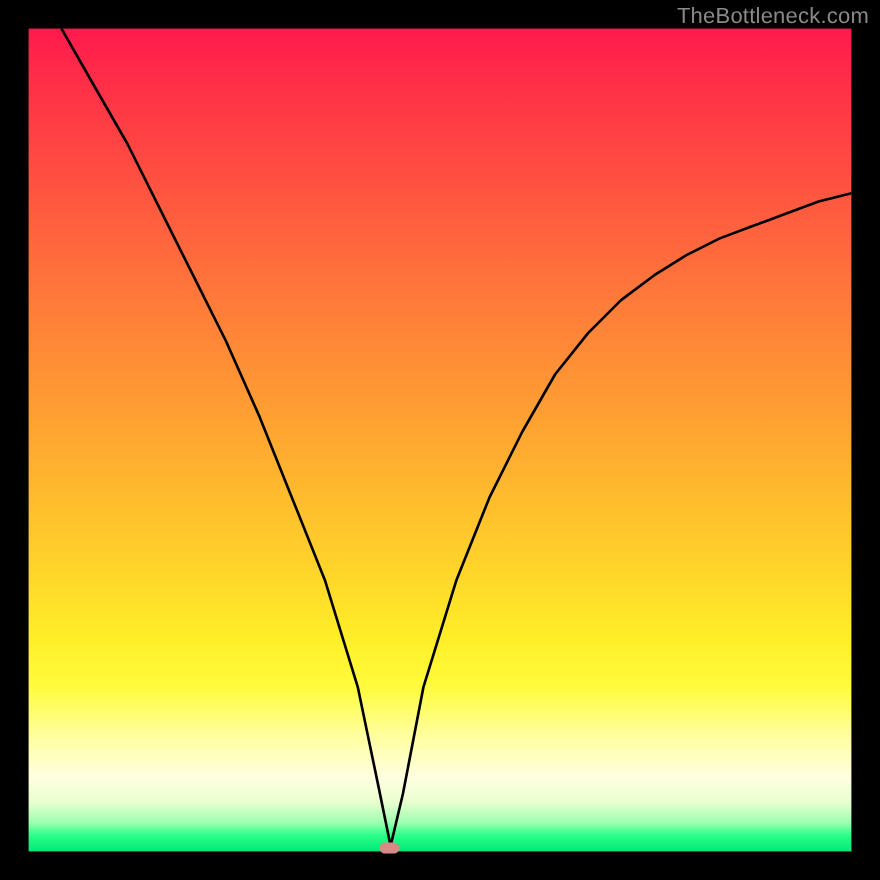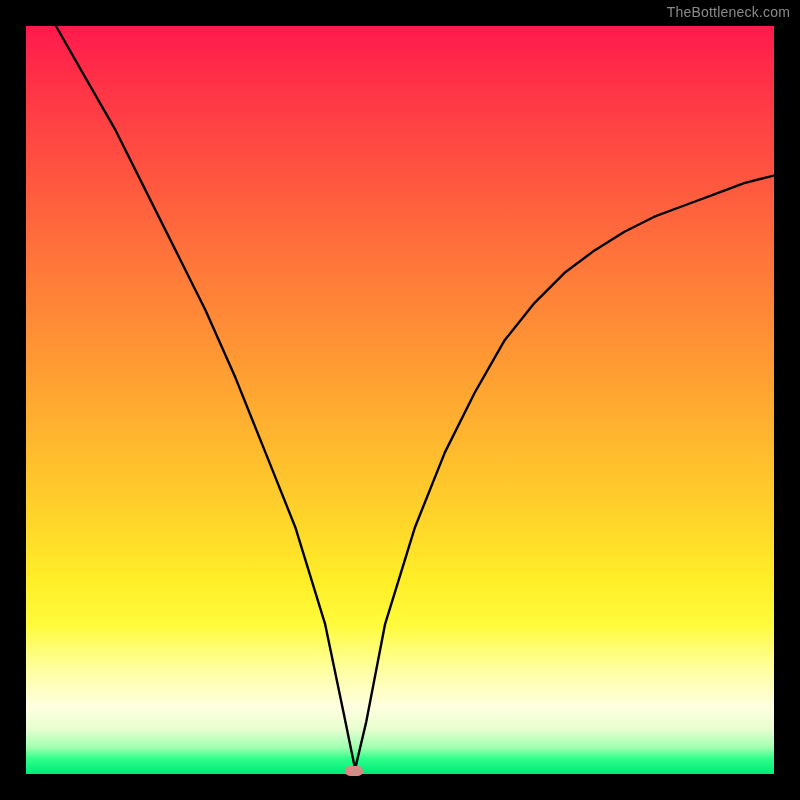--- a/index.html
+++ b/index.html
@@ -50,21 +50,21 @@
     top: 0;
     left: 0;
     width: 748px;
     height: 748px;
   }
   .watermark {
     position: absolute;
     top: 4px;
     right: 10px;
     color: #8a8a8a;
-    font-size: 14px;
+    font-size: 20px;
     font-weight: 500;
     letter-spacing: 0.2px;
   }
   .minimum-marker {
     position: absolute;
     width: 18px;
     height: 10px;
     border-radius: 5px;
     background: #d98a86;
     transform: translate(-50%, -50%);

